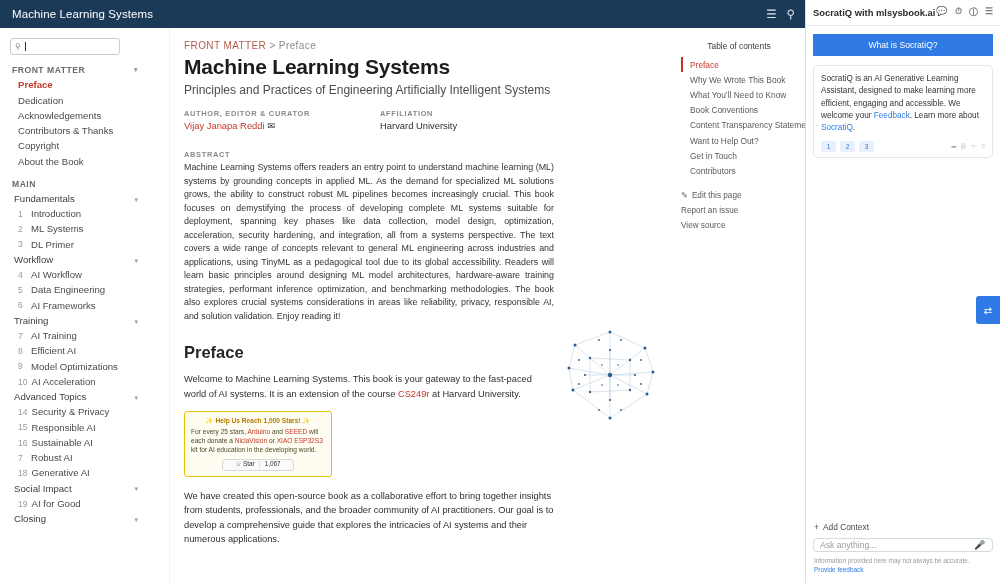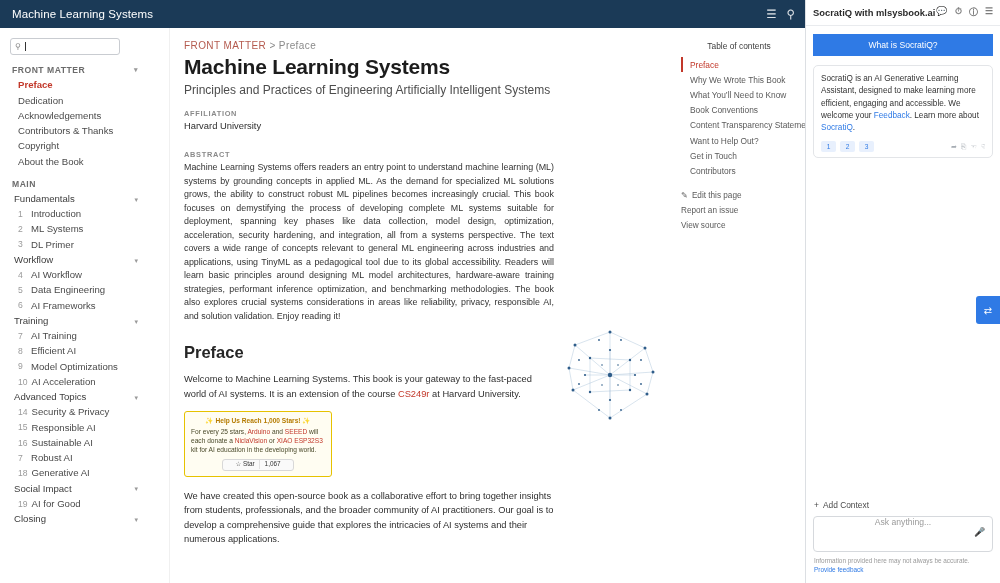--- a/index.html
+++ b/index.html
@@ -158,22 +158,22 @@
     position: absolute; right: -0px; top: 270px; width: 24px; height: 28px;
     background: #2f7ae5; color: #fff; border-radius: 3px 0 0 3px;
     display: flex; align-items: center; justify-content: center; font-size: 10px;
   }
   .add-context {
     display: flex; align-items: center; gap: 4px; font-size: 8.4px; color: #4a4a4a;
     padding: 0 8px 6px;
   }
   .composer {
     margin: 0 7px; border: 1px solid #d6d9dd; border-radius: 4px;
-    height: 36px; display: flex; align-items: center; padding: 0 6px;
-    font-size: 8.6px; color: #9a9a9a; flex-direction: column;
+    height: 14px; display: flex; align-items: center; padding: 0 6px;
+    font-size: 8.6px; color: #9a9a9a;
   }
   .composer .send { margin-left: auto; color: #6b6b6b; font-size: 9px; }
   .disclaimer {
     font-size: 6.4px; color: #9a9a9a; padding: 5px 8px 8px; line-height: 1.4;
   }
   .disclaimer a { color: #2f7ae5; text-decoration: none; }
   svg { display: block; }
 </style>
 </head>
 <body>
@@ -340,20 +340,27 @@
       <div class="breadcrumb">
         <span class="b1">FRONT MATTER</span>
         <span>&gt;</span>
         <span>Preface</span>
       </div>
 
       <h1 class="doc-title">Machine Learning Systems</h1>
       <div class="subtitle">Principles and Practices of Engineering Artificially Intelligent Systems</div>
 
       <div class="meta-grid">
+        <div class="meta-block">
+          <div class="meta-label">AUTHOR, EDITOR &amp; CURATOR</div>
+          <div class="meta-value">
+            <a href="#">Vijay Janapa Reddi</a>
+            <span>✉</span>
+          </div>
+        </div>
         <div class="meta-block">
           <div class="meta-label">AFFILIATION</div>
           <div class="meta-value">Harvard University</div>
         </div>
       </div>
 
 
       <div class="meta-block">
         <div class="meta-label">ABSTRACT</div>
         <div class="abstract-p">Machine Learning Systems offers readers an entry point to understand machine learning (ML) systems by grounding concepts in applied ML. As the demand for specialized ML solutions grows, the ability to construct robust ML pipelines becomes increasingly crucial. This book focuses on demystifying the process of developing complete ML systems suitable for deployment, spanning key phases like data collection, model design, optimization, acceleration, security hardening, and integration, all from a systems perspective. The text covers a wide range of concepts relevant to general ML engineering across industries and applications, using TinyML as a pedagogical tool due to its global accessibility. Readers will learn basic principles around designing ML model architectures, hardware-aware training strategies, performant inference optimization, and benchmarking methodologies. The book also explores crucial systems considerations in areas like reliability, privacy, responsible AI, and solution validation. Enjoy reading it!</div>

